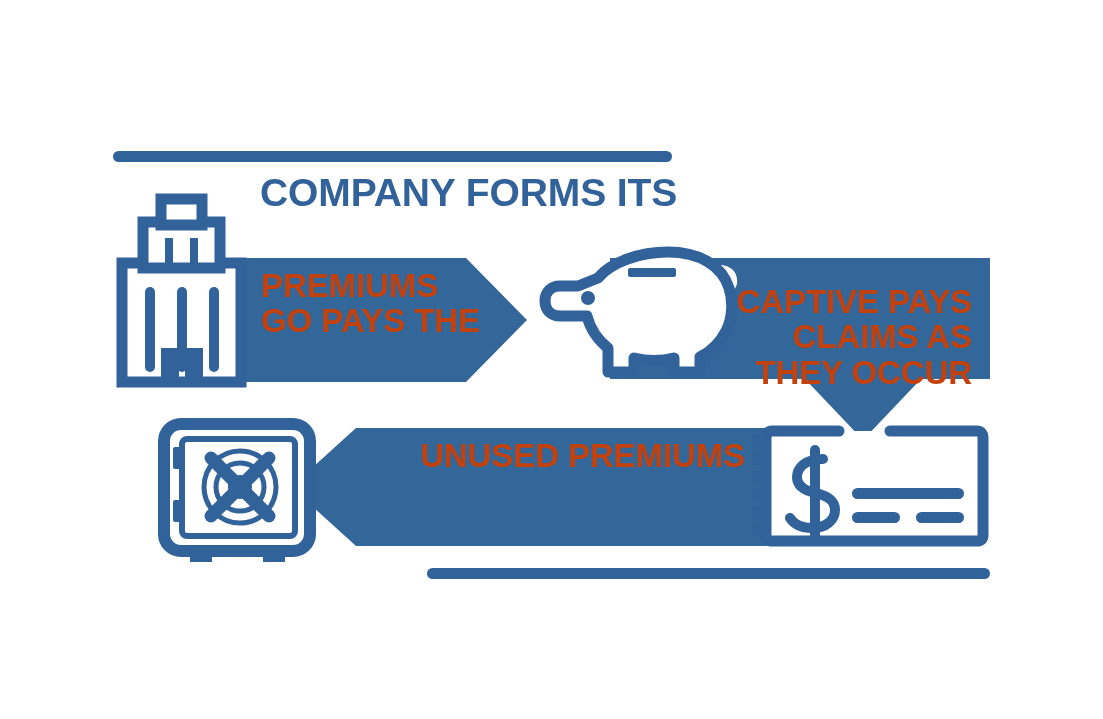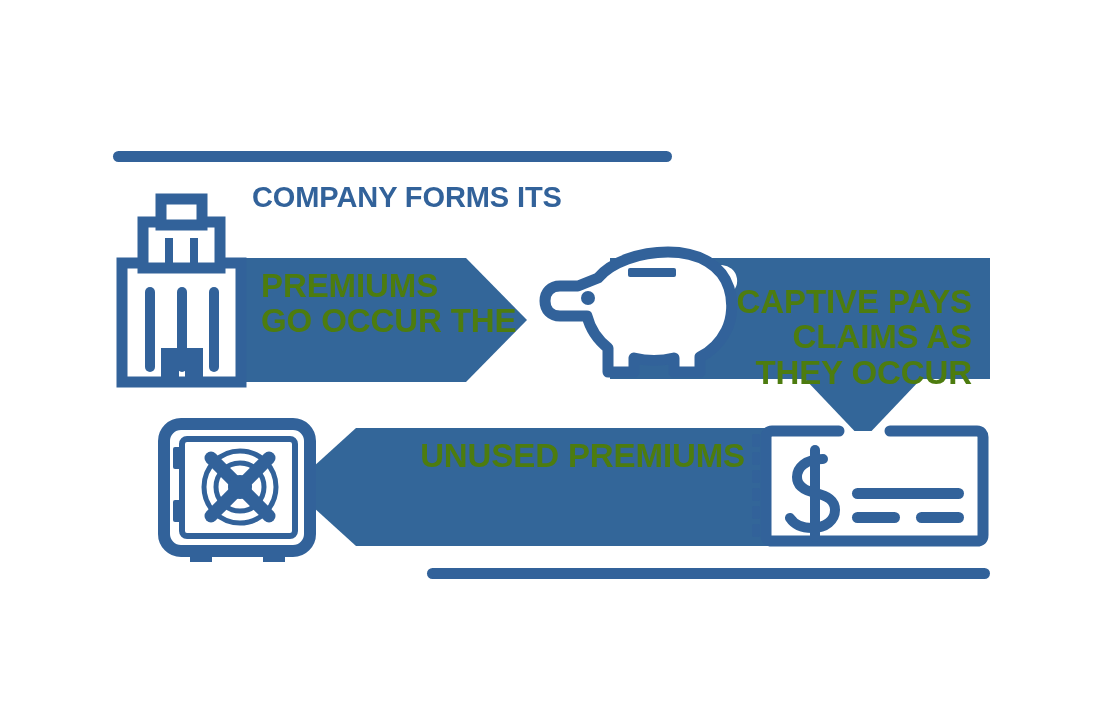--- a/index.html
+++ b/index.html
@@ -35,29 +35,28 @@
   .txt {
     position: absolute;
     font-family: "Liberation Sans", sans-serif;
     font-weight: 700;
     letter-spacing: -0.1px;
     white-space: nowrap;
     line-height: 1.07;
   }
   .heading {
     color: #32629A;
-    font-size: 29px;
-    left: 252px;
+    font-size: 39px;
+    left: 260px;
     top: 172px;
     line-height: 1.06;
-    margin-top: 10px;
   }
   .heading .line { display: block; }
   .banner-text {
-    color: #4d7c0f;
+    color: #c2410c;
     font-size: 33px;
   }
   .banner-text .line { display: block; }
   .t-premiums {
     left: 261px;
     top: 268px;
     text-align: left;
   }
   .t-claims {
     right: 131px;
@@ -184,21 +183,21 @@
   </svg>
 
   <div class="text-layer">
 
     <div class="txt heading">
       <span class="line">COMPANY FORMS ITS</span>
     </div>
 
     <div class="txt banner-text t-premiums">
       <span class="line">PREMIUMS</span>
-      <span class="line">GO OCCUR THE</span>
+      <span class="line">GO PAYS THE</span>
     </div>
 
     <div class="txt banner-text t-claims">
       <span class="line">CAPTIVE PAYS</span>
       <span class="line">CLAIMS AS</span>
       <span class="line">THEY OCCUR</span>
     </div>
 
     <div class="txt banner-text t-reserves">
       <span class="line">UNUSED PREMIUMS</span>

